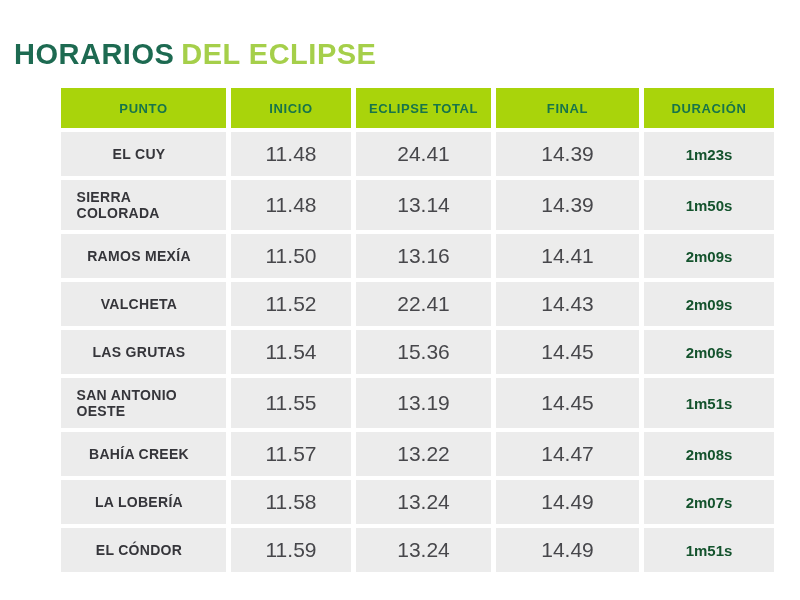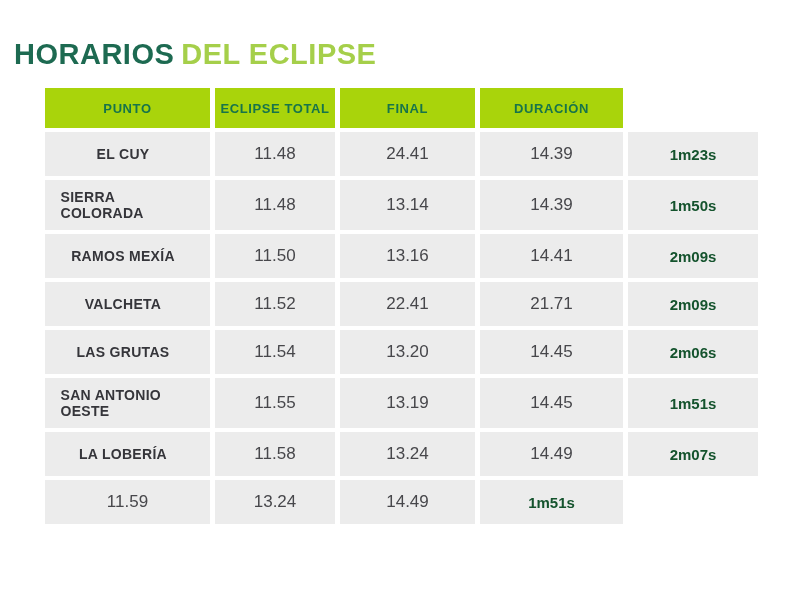--- a/index.html
+++ b/index.html
@@ -9,42 +9,42 @@
   .page { position:relative; width:800px; height:600px; background:#ffffff; }
 
   .title {
     position:absolute; left:14px; top:38px;
     font-size:29px; font-weight:800; letter-spacing:0.5px;
     white-space:nowrap;
   }
   .title .t1 { color:#1d6a51; }
   .title .t2 { color:#a5cf4a; margin-left:7px; }
 
-  .table { position:absolute; left:45px; top:88px; width:713px; }
+  .table { position:absolute; left:61px; top:88px; width:713px; }
 
   .grid-row {
     display:grid;
     grid-template-columns:165px 120px 135px 143px 130px;
     column-gap:5px;
     margin-bottom:4px;
   }
 
   .th {
     background:#a9d40b; color:#17744a;
     height:40px;
     display:flex; align-items:center; justify-content:center;
     font-size:13px; font-weight:800; letter-spacing:0.6px;
     text-transform:uppercase;
   }
 
   .row .td {
     background:#ececec;
     min-height:44px;
     display:flex; align-items:center; justify-content:center;
-    font-size:17px; color:#47474b;
+    font-size:21px; color:#47474b;
   }
   .row.tall .td { min-height:50px; }
 
   .td.punto {
     justify-content:center;
     padding-left:15px; padding-right:24px;
     font-size:14px; font-weight:800; color:#35353a;
     letter-spacing:0.3px; text-transform:uppercase;
     line-height:1.15;
   }
@@ -56,20 +56,21 @@
 <body>
 
 <div class="page">
 
   <h1 class="title"><span class="t1">HORARIOS</span><span class="t2">DEL ECLIPSE</span></h1>
 
   <div class="table">
 
     <div class="grid-row thead">
       <div class="th">PUNTO</div>
+      <div class="th">INICIO</div>
       <div class="th">ECLIPSE TOTAL</div>
       <div class="th">FINAL</div>
       <div class="th">DURACIÓN</div>
     </div>
 
     <div class="grid-row row">
       <div class="td punto">
           <span>EL CUY</span>
         </div>
       <div class="td">11.48</div>
@@ -97,56 +98,68 @@
       <div class="td">14.41</div>
       <div class="td duracion">2m09s</div>
     </div>
 
     <div class="grid-row row">
       <div class="td punto">
           <span>VALCHETA</span>
         </div>
       <div class="td">11.52</div>
       <div class="td">22.41</div>
-      <div class="td">21.71</div>
+      <div class="td">14.43</div>
       <div class="td duracion">2m09s</div>
     </div>
 
     <div class="grid-row row">
       <div class="td punto">
           <span>LAS GRUTAS</span>
         </div>
       <div class="td">11.54</div>
-      <div class="td">13.20</div>
+      <div class="td">15.36</div>
       <div class="td">14.45</div>
       <div class="td duracion">2m06s</div>
     </div>
 
     <div class="grid-row row tall">
       <div class="td punto">
           <span>SAN ANTONIO OESTE</span>
         </div>
       <div class="td">11.55</div>
       <div class="td">13.19</div>
       <div class="td">14.45</div>
       <div class="td duracion">1m51s</div>
     </div>
 
+    <div class="grid-row row">
+      <div class="td punto">
+          <span>BAHÍA CREEK</span>
+        </div>
+      <div class="td">11.57</div>
+      <div class="td">13.22</div>
+      <div class="td">14.47</div>
+      <div class="td duracion">2m08s</div>
+    </div>
 
     <div class="grid-row row">
       <div class="td punto">
           <span>LA LOBERÍA</span>
         </div>
       <div class="td">11.58</div>
       <div class="td">13.24</div>
       <div class="td">14.49</div>
       <div class="td duracion">2m07s</div>
     </div>
 
     <div class="grid-row row">
+      <div class="td punto">
+          <span>EL CÓNDOR</span>
+        </div>
       <div class="td">11.59</div>
       <div class="td">13.24</div>
       <div class="td">14.49</div>
       <div class="td duracion">1m51s</div>
     </div>
 
   </div>
 </div>
 
 </body></html>

